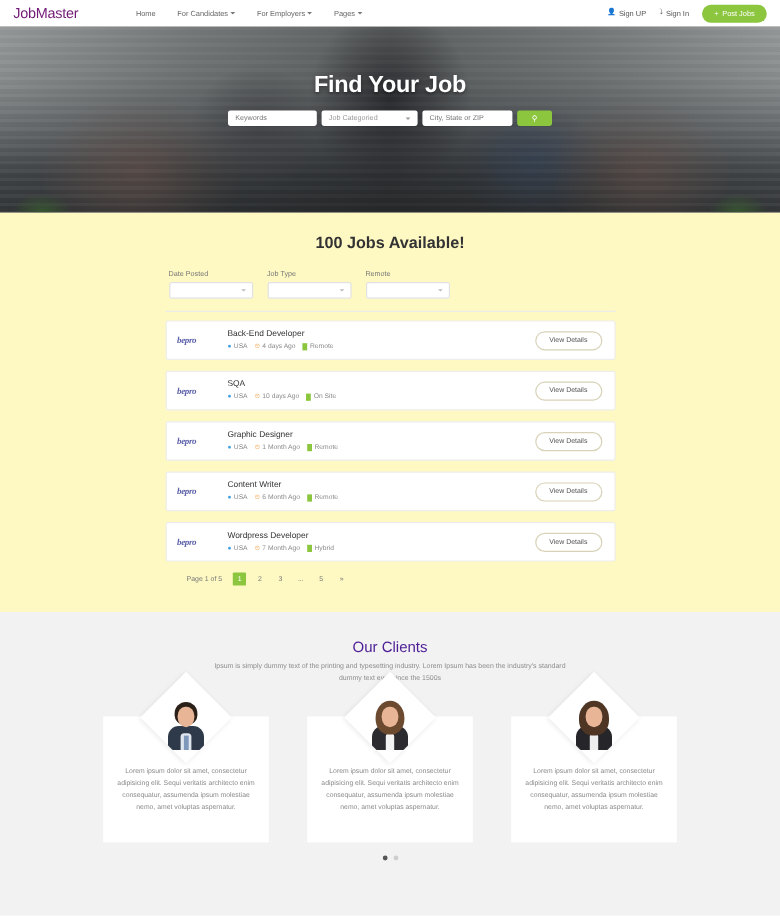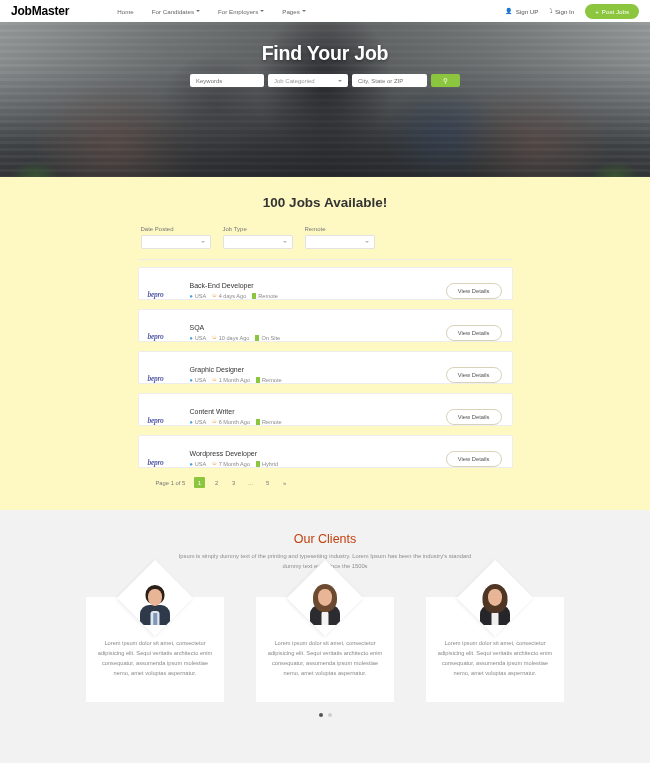--- a/index.html
+++ b/index.html
@@ -17,22 +17,22 @@
     height: 22px;
     background: #fff;
     display: flex;
     align-items: center;
     padding: 0 8px 0 8px;
     position: relative;
     z-index: 20;
   }
   .logo {
     font-size: 12px;
-    font-weight: bold;
-    color: #000000;
+    font-weight: normal;
+    color: #701a75;
     letter-spacing: -0.2px;
     padding-left: 3px;
   }
   .nav {
     display: flex;
     align-items: center;
     margin-left: 48px;
     gap: 18px;
   }
   .nav-item {
@@ -123,21 +123,21 @@
     width: 70px;
     height: 42px;
     background: radial-gradient(ellipse 35px 22px at 50% 100%, rgba(58,96,48,0.75), transparent 72%);
   }
   .hero-plant-l { left: 0; }
   .hero-plant-r { right: 0; }
   .hero-inner {
     position: relative;
     z-index: 5;
     text-align: center;
-    padding-top: 20px;
+    padding-top: 38px;
   }
   .hero-title {
     color: #fff;
     font-size: 19.5px;
     font-weight: bold;
     letter-spacing: -0.2px;
     text-shadow: 0 1px 3px rgba(0,0,0,.4);
   }
   .hero-sub {
     color: #f0f0f0;
@@ -232,21 +232,21 @@
     width: 375px;
     margin: 10px auto 0 auto;
     border-top: 1px solid #ececec;
     padding-top: 7px;
   }
   .job-card {
     border: 1px solid #ededed;
     border-radius: 2px;
     height: 33px;
     display: flex;
-    align-items: flex-end;
+    align-items: center;
     padding: 0 10px 0 9px;
     margin-bottom: 9px;
     background: #fff;
   }
   .job-logo {
     width: 34px;
     font-size: 7.5px;
     font-style: italic;
     font-family: "Liberation Serif", serif;
     color: #5a5fa8;
@@ -318,21 +318,21 @@
   
   .clients {
     background: #f2f2f2;
     padding: 22px 0 0 0;
     height: 253px;
     position: relative;
   }
   .clients-title {
     text-align: center;
     font-size: 12.5px;
-    color: #c2410c;
+    color: #4c1d95;
     font-weight: normal;
   }
   .clients-sub {
     text-align: center;
     font-size: 5.8px;
     color: #8d8d8d;
     line-height: 1.65;
     width: 300px;
     margin: 6px auto 0 auto;
   }

